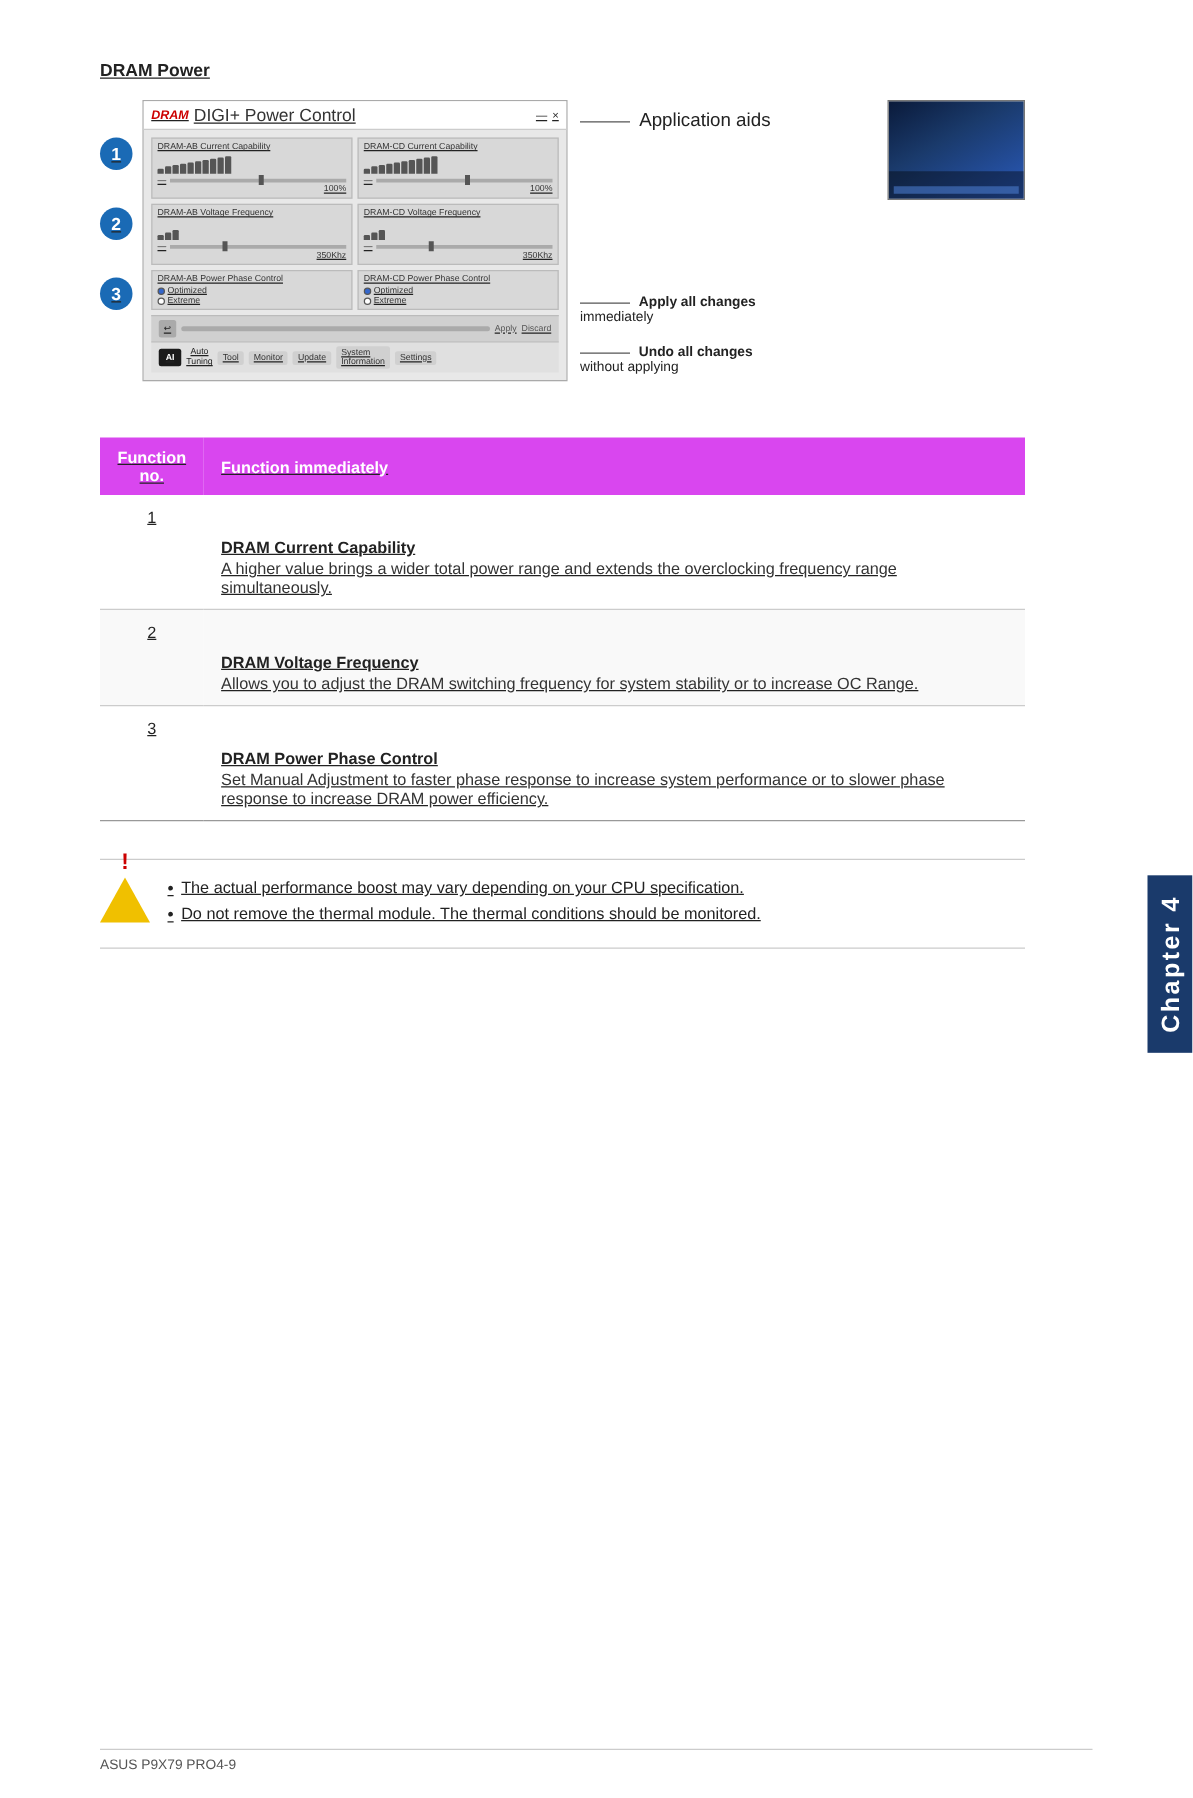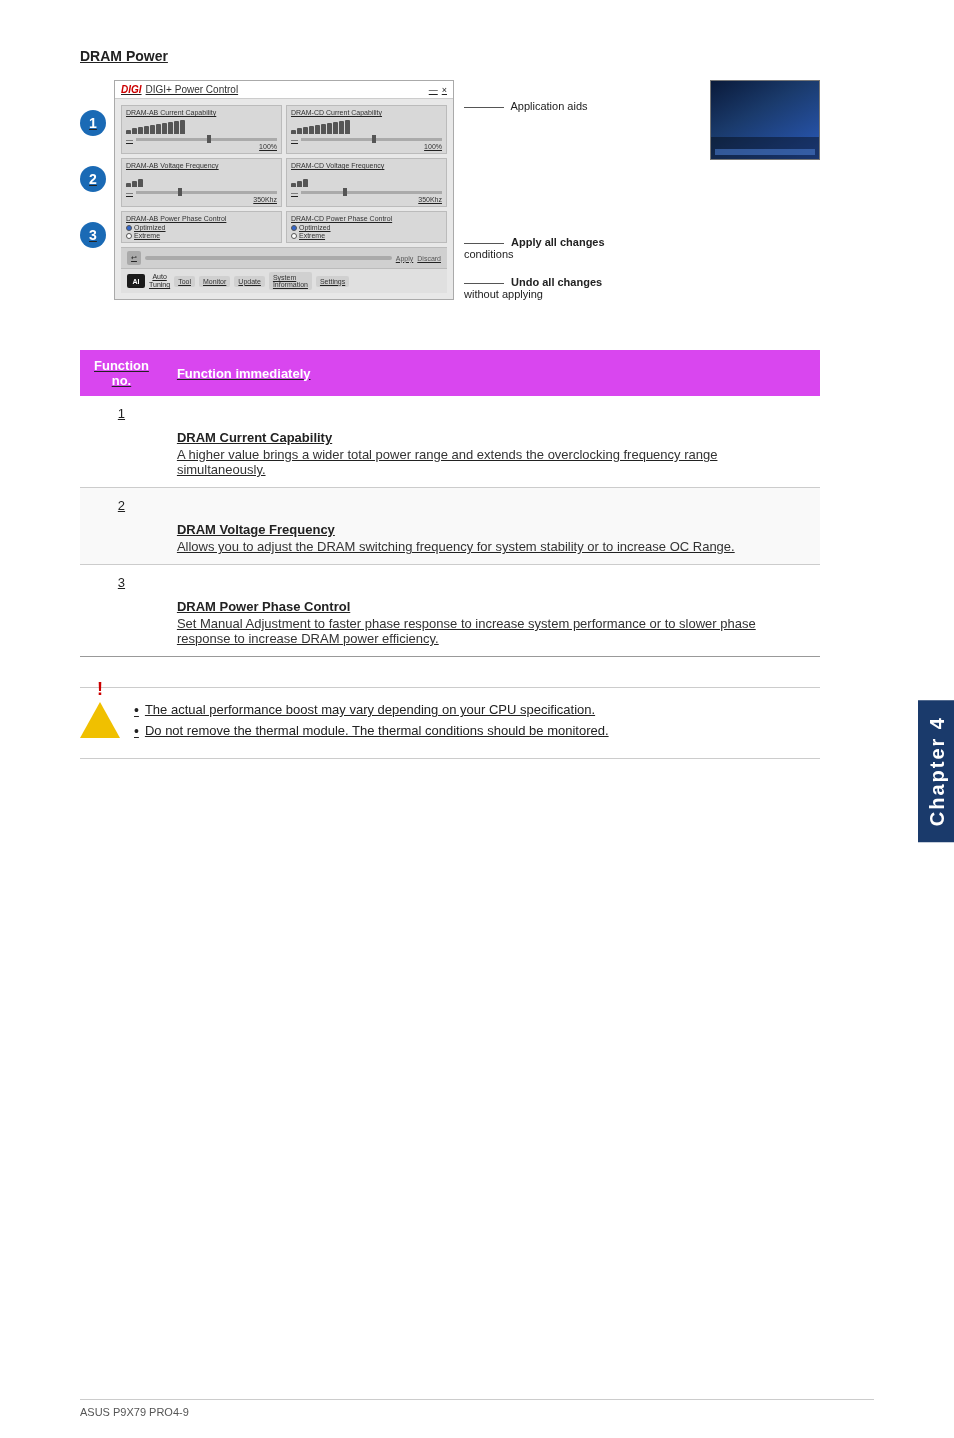--- a/index.html
+++ b/index.html
@@ -82,21 +82,21 @@
     }
 
     .asus-logo {
       font-weight: bold;
       font-size: 10px;
       color: #c00;
       font-style: italic;
     }
 
     .app-title-text {
-      font-size: 10px;
+      font-size: 14px;
       color: #333;
     }
 
     .app-titlebar-btns {
       display: flex;
       gap: 4px;
       font-size: 9px;
     }
 
     .app-body {
@@ -384,21 +384,21 @@
     <div class="badges-col">
       <div class="badge">1</div>
       <div class="badge">2</div>
       <div class="badge">3</div>
     </div>
 
     <div class="app-window">
 
       <div class="app-titlebar">
         <div class="app-title-left">
-          <span class="asus-logo">DIGI</span>
+          <span class="asus-logo">DRAM</span>
           <span class="app-title-text">DIGI+ Power Control</span>
         </div>
         <div class="app-titlebar-btns">
           <span>—</span>
           <span>×</span>
         </div>
       </div>
 
       <div class="app-body">
         <div class="digi-grid">
@@ -532,28 +532,28 @@
       </div>
     </div>
 
     <div style="position:relative; flex:1; min-height:240px;">
 
       <div style="position:absolute; right:0; top:0; width:110px; height:80px; background: linear-gradient(150deg,#0a1a3a 0%, #1a3a6b 40%, #2a5abb 100%); border:1px solid #777; overflow:hidden;">
         <div style="position:absolute; bottom:0; left:0; right:0; height:22px; background:rgba(0,0,0,0.4);"></div>
         <div style="position:absolute; bottom:4px; left:4px; right:4px; height:6px; background:#4a7acc; opacity:0.6;"></div>
       </div>
 
-      <div style="position:absolute; left:10px; top:20px; font-size:11px;">
+      <div style="position:absolute; left:10px; top:8px; font-size:15px;">
         <span style="display:inline-block; width:40px; height:1px; background:#555; vertical-align:middle; margin-right:4px;"></span>
         <span>Application aids</span>
       </div>
 
       <div style="position:absolute; left:10px; bottom:60px; font-size:11px;">
         <span style="display:inline-block; width:40px; height:1px; background:#555; vertical-align:middle; margin-right:4px;"></span>
-        <span><strong>Apply all changes</strong><br><span>conditions</span></span>
+        <span><strong>Apply all changes</strong><br><span>immediately</span></span>
       </div>
 
       <div style="position:absolute; left:10px; bottom:20px; font-size:11px;">
         <span style="display:inline-block; width:40px; height:1px; background:#555; vertical-align:middle; margin-right:4px;"></span>
         <span><strong>Undo all changes</strong><br><span>without applying</span></span>
       </div>
     </div>
 
   </div>
 

